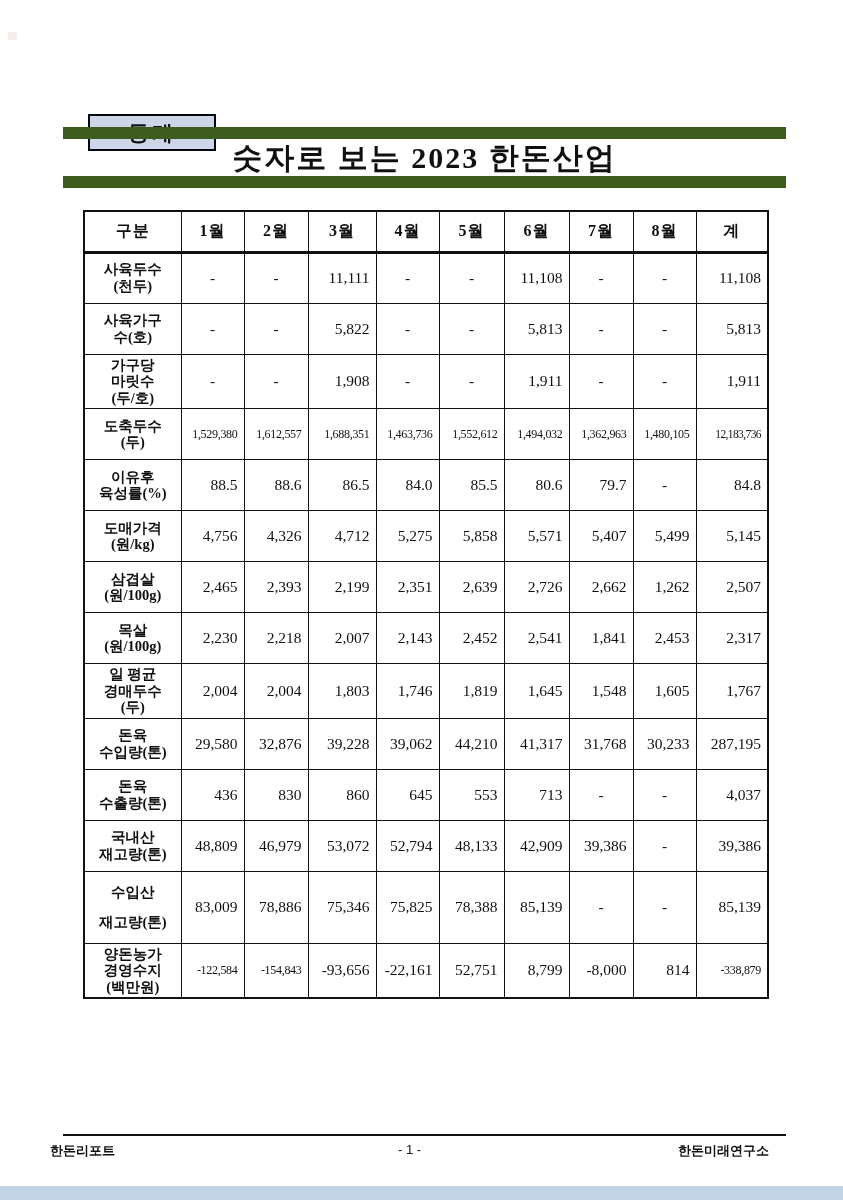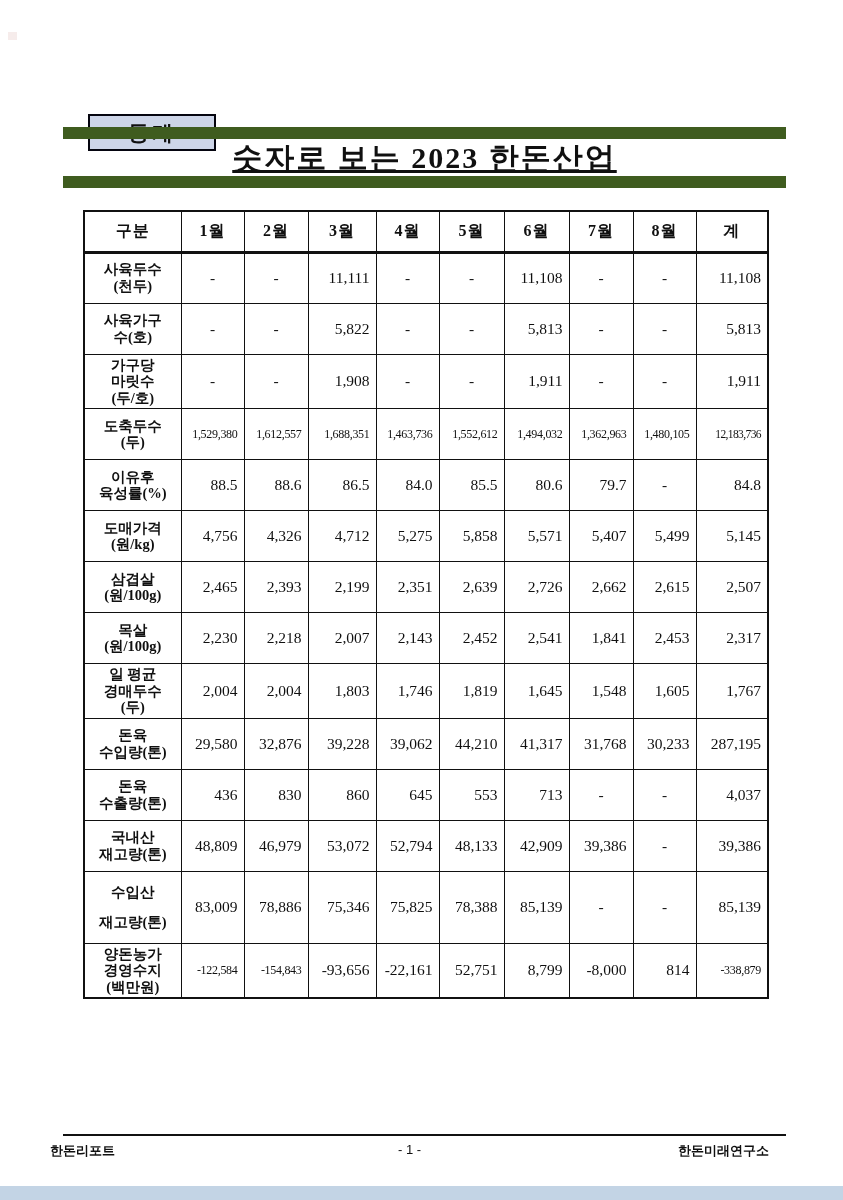--- a/index.html
+++ b/index.html
@@ -16,21 +16,21 @@
     background:var(--badge_bg,#cdd5e8); border:2px solid var(--badge_border,#05050f);
     box-sizing:border-box; display:flex; align-items:center; justify-content:center;
     font-weight:bold; font-size:21px; letter-spacing:3px;margin-top:36px;
   }
 
   .bar { position:absolute; left:63px; width:723px; height:12px; background:var(--bar_green,#3f5c1f); }
   .bar.top { top:127px; }
   .bar.bottom { top:176px; }
   .doc-title {
     position:absolute; left:63px; top:139px; width:723px; height:37px;
-    text-align:center; font-size:30px; font-weight:bold; letter-spacing:2px; line-height:37px;text-decoration:underline;
+    text-align:center; font-size:30px; font-weight:bold; letter-spacing:2px; line-height:37px;
   }
 
   .table-wrap { position:absolute; left:83px; top:210px; width:684px;border-radius:21px; }
   table.stats {
     border-collapse:collapse; width:684px; table-layout:fixed;
     border:2px solid var(--table_border,#111111);
   }
   table.stats th, table.stats td { border:1px solid var(--table_border,#111111); box-sizing:border-box; }
   table.stats thead th {
     height:41px; font-size:16px; font-weight:bold; text-align:center;
@@ -186,21 +186,21 @@
         <tr>
           <td class="label">삼겹살
 (원/100g)</td>
           <td class="num">2,465</td>
           <td class="num">2,393</td>
           <td class="num">2,199</td>
           <td class="num">2,351</td>
           <td class="num">2,639</td>
           <td class="num">2,726</td>
           <td class="num">2,662</td>
-          <td class="num">2,615</td>
+          <td class="num">1,262</td>
           <td class="num">2,507</td>
         </tr>
         <tr>
           <td class="label">목살
 (원/100g)</td>
           <td class="num">2,230</td>
           <td class="num">2,218</td>
           <td class="num">2,007</td>
           <td class="num">2,143</td>
           <td class="num">2,452</td>

